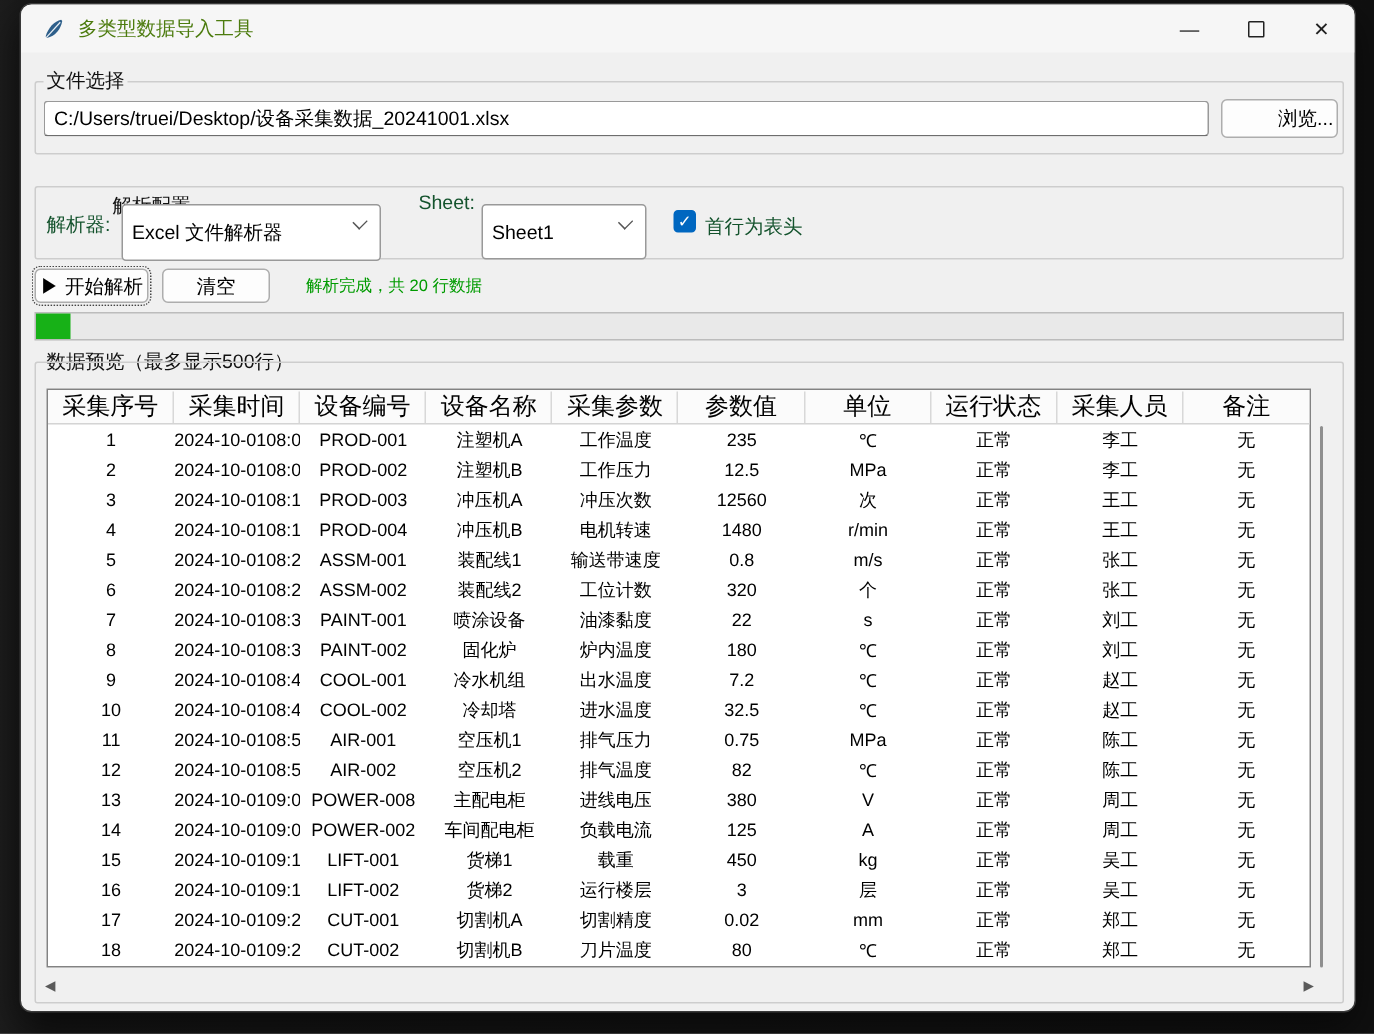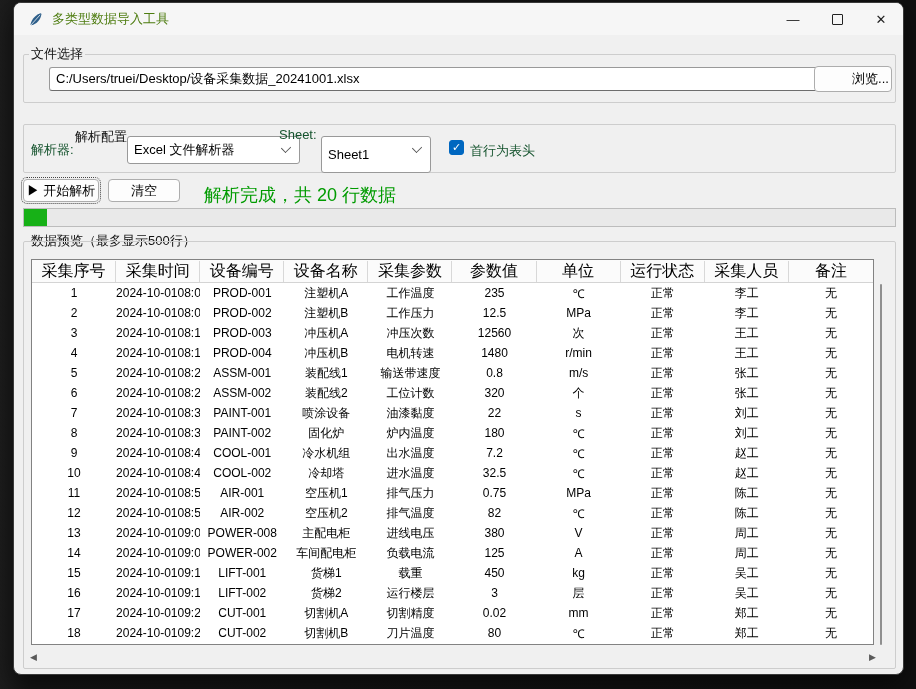--- a/index.html
+++ b/index.html
@@ -28,21 +28,21 @@
   
   .combo{position:absolute;background:#fff;border:1px solid #999;border-radius:3px;box-sizing:border-box;
     display:flex;align-items:center;font-size:13px;color:#000;padding-left:6px;}
   .combo .chev{position:absolute;right:9px;top:7px;width:7px;height:7px;border-left:1.4px solid #555;
     border-bottom:1.4px solid #555;transform:rotate(-45deg) scale(1,.8);}
   .field-label{position:absolute;font-size:13px;color:#14532d;}
   
   .checkbox{position:absolute;width:15px;height:15px;background:#0067c0;border:1px solid #0067c0;border-radius:3px;
     color:#fff;font-size:11px;display:flex;align-items:center;justify-content:center;box-sizing:border-box;}
   
-  .status{position:absolute;font-size:18px;text-align:center;}
+  .status{position:absolute;font-size:11px;text-align:center;}
   .progress{position:absolute;background:#e9e9e9;border:1px solid #bcbcbc;box-sizing:border-box;}
   .progress .chunk{height:100%;background:#17b117;}
   
   .table{position:absolute;background:#fff;border:1px solid #828282;box-sizing:border-box;overflow:hidden;}
   .trow{display:flex;height:20px;align-items:center;}
   .trow.head{height:22px;background:#fbfbfb;border-bottom:1px solid #d4d4d4;}
   .tcell{flex:0 0 10%;max-width:10%;text-align:center;font-size:12px;color:#000;
     white-space:nowrap;overflow:hidden;box-sizing:border-box;}
   .trow.head .tcell{border-right:1px solid #d8d8d8;font-size:16px;}
   .trow.head .tcell:last-child{border-right:none;}
@@ -67,27 +67,27 @@
         <div class="win-btn">—</div>
         <div class="win-btn">
             <span class="max-glyph"></span>
           </div>
         <div class="win-btn">✕</div>
       </div>
     </div>
 
     <div class="groupbox" style="left:9px;top:51px;width:871px;height:47px;"></div>
     <span class="group-label" style="left:15px;top:42px;">文件选择</span>
-    <input class="entry" style="left: 15px; top: 64px; width: 777px; height: 24px; margin-left: 20px;" value="C:/Users/truei/Desktop/设备采集数据_20241001.xlsx">
+    <input class="entry" style="left: 15px; top: 64px; width: 777px; height: 24px;" value="C:/Users/truei/Desktop/设备采集数据_20241001.xlsx">
     <div class="btn" style="left:800px;top:63px;width:78px;height:26px;padding-left:35px;">浏览...</div>
 
     <div class="groupbox" style="left:9px;top:121px;width:871px;height:47px;"></div>
     <span class="group-label" style="left:15px;top:125px;margin-left:44px;">解析配置</span>
     <span class="field-label" style="left:17px;top:138px;">解析器:</span>
-    <div class="combo" style="left:67px;top:133px;width:173px;height:28px;margin-left:46px;">
+    <div class="combo" style="left:67px;top:133px;width:173px;height:38px;">
       <span>Excel 文件解析器</span>
       <span class="chev"></span>
     </div>
     <span class="field-label" style="left:265px;top:124px;">Sheet:</span>
     <div class="combo" style="left:307px;top:133px;width:110px;height:37px;">
       <span>Sheet1</span>
       <span class="chev"></span>
     </div>
     <div class="checkbox" style="left:435px;top:137px;">
       <span>✓</span>

